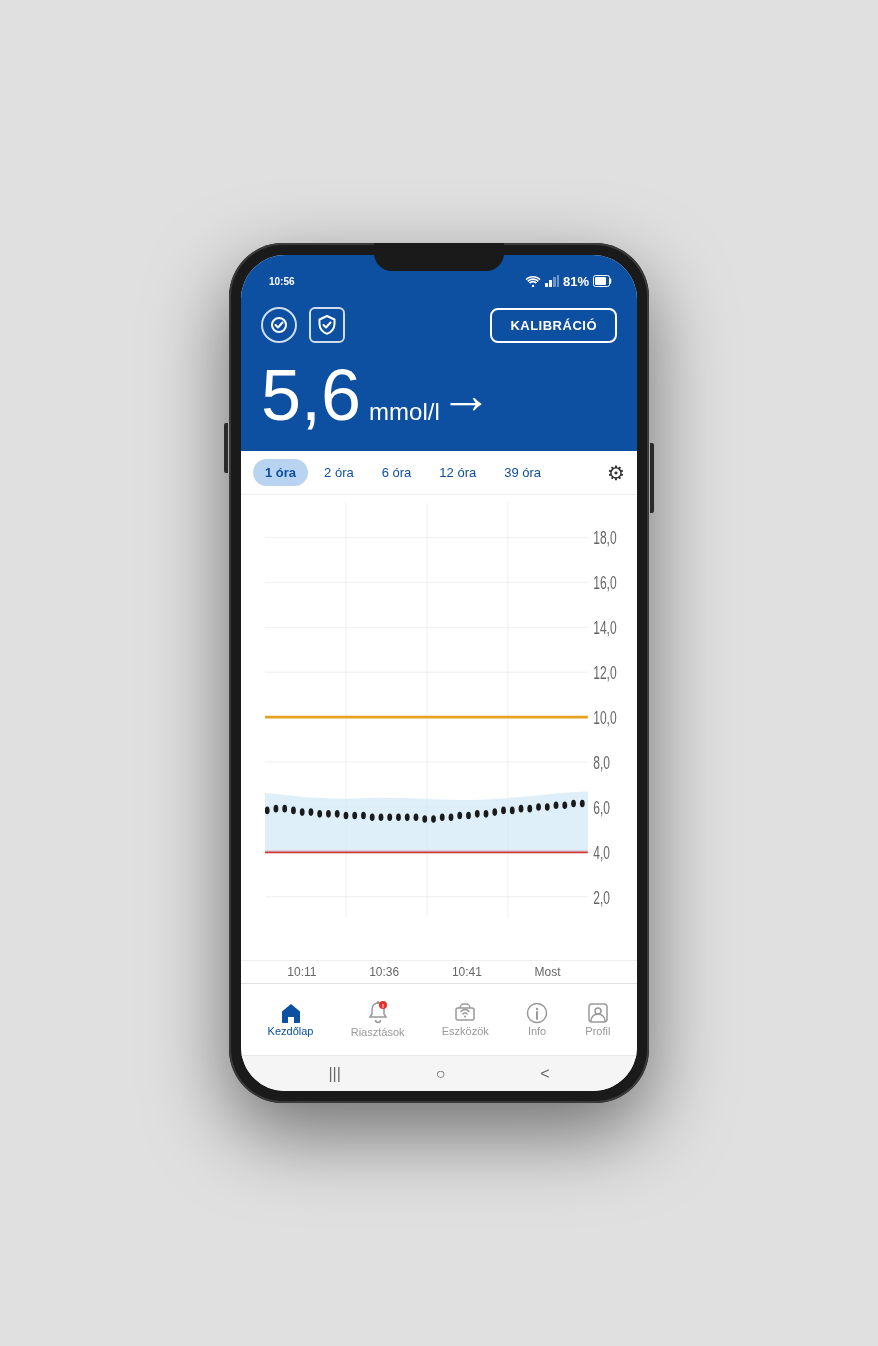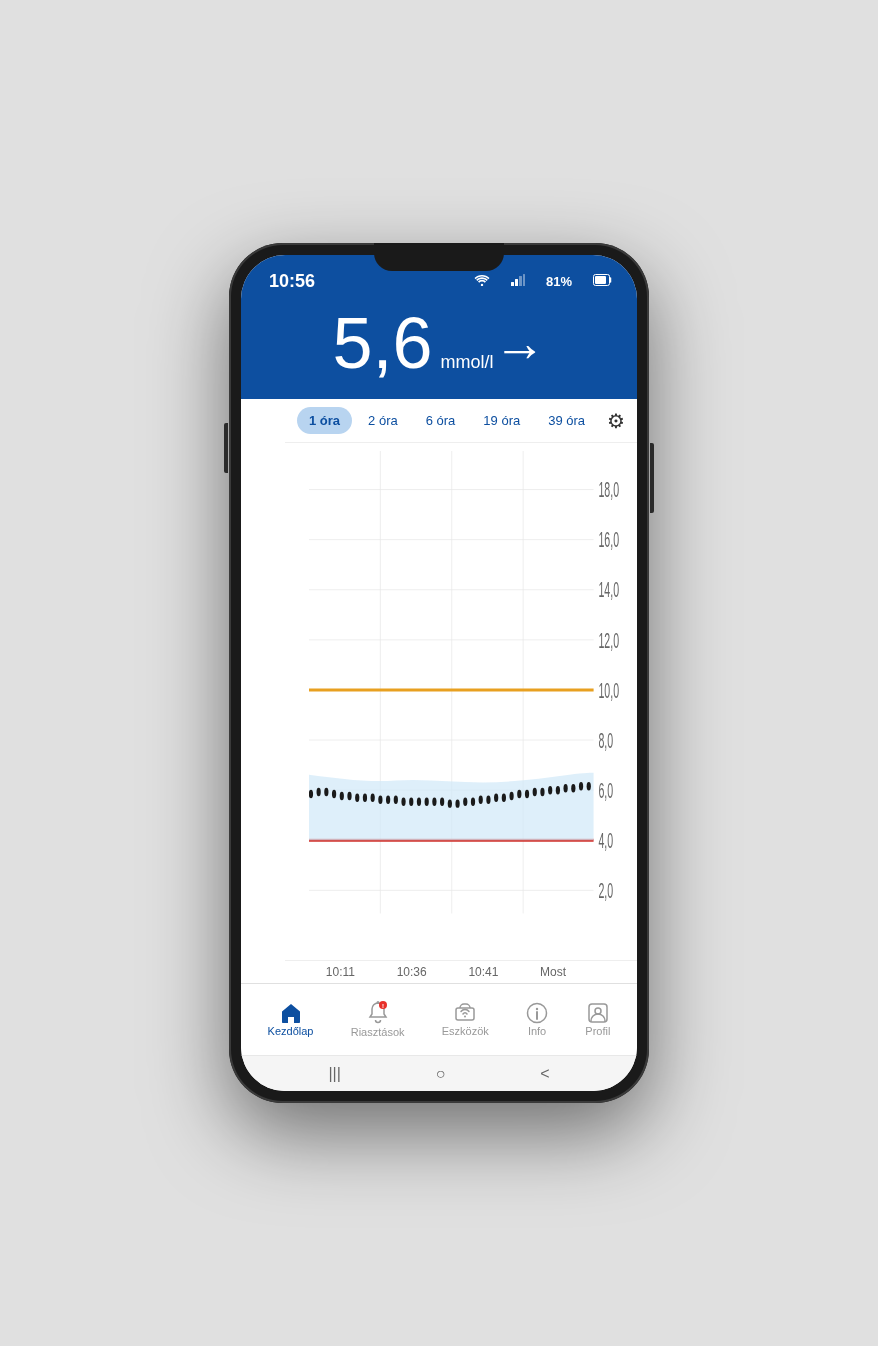--- a/index.html
+++ b/index.html
@@ -54,29 +54,29 @@
       align-items: center;
       justify-content: space-between;
       padding: 0 24px;
       padding-top: 8px;
       position: relative;
       z-index: 10;
     }
 
     .status-time {
       color: white;
-      font-size: 18px;
+      font-size: 10px;
       font-weight: 600;
       padding-left: 4px;
     }
 
     .status-right {
       display: flex;
-      align-items: flex-start;
-      gap: 21px;
+      align-items: center;
+      gap: 4px;
       color: white;
       font-size: 12px;
     }
 
     
     .header-area {
       background: #0d4fa0;
       padding: 8px 20px 20px 20px;
       flex-shrink: 0;
     }
@@ -132,57 +132,56 @@
 
     .reading-time {
       color: rgba(255,255,255,0.9);
       font-size: 16px;
       margin-bottom: 8px;
     }
 
     .reading-row {
       display: flex;
       align-items: center;
-      justify-content: center;
+      justify-content: flex-start;
     }
 
     .reading-value {
       display: flex;
       align-items: baseline;
       gap: 8px;
     }
 
     .big-number {
       font-size: 72px;
       font-weight: 300;
       color: white;
       line-height: 1;
     }
 
     .unit-text {
-      font-size: 18px;
+      font-size: 24px;
       color: white;
       font-weight: 400;
     }
 
     .arrow-right {
       color: white;
       font-size: 52px;
       font-weight: 300;
       line-height: 1;
     }
 
     
     .chart-area {
       flex: 1;
       background: white;
       display: flex;
       flex-direction: column;
       overflow: hidden;
-      margin-left: 44px;
     }
 
     .chart-tabs {
       display: flex;
       align-items: center;
       padding: 8px 12px;
       border-bottom: 1px solid #eee;
       gap: 4px;
     }
 
@@ -329,37 +328,54 @@
 
         <svg width="20" height="12" viewBox="0 0 20 12" fill="none">
           <rect x="0.5" y="0.5" width="16" height="11" rx="2" stroke="white" stroke-width="1"></rect>
           <rect x="2" y="2" width="11" height="8" rx="1" fill="white"></rect>
           <path d="M17.5 4v4" stroke="white" stroke-width="1.5" stroke-linecap="round"></path>
         </svg>
       </div>
     </div>
 
     <div class="header-area">
+      <div class="header-top">
+        <div class="header-icons">
+          <div class="icon-circle">
+            <svg width="18" height="18" viewBox="0 0 18 18" fill="none">
+              <circle cx="9" cy="9" r="7" stroke="white" stroke-width="2"></circle>
+              <path d="M5.5 9l2.5 2.5 4.5-5" stroke="white" stroke-width="2" stroke-linecap="round" stroke-linejoin="round"></path>
+            </svg>
+          </div>
+          <div class="icon-shield">
+            <svg width="18" height="20" viewBox="0 0 18 20" fill="none">
+              <path d="M9 1L1.5 4.5V9C1.5 13.5 4.8 17.7 9 18.8C13.2 17.7 16.5 13.5 16.5 9V4.5L9 1Z" stroke="white" stroke-width="2" stroke-linejoin="round"></path>
+              <path d="M5.5 10l2.5 2.5 4.5-5" stroke="white" stroke-width="2" stroke-linecap="round" stroke-linejoin="round"></path>
+            </svg>
+          </div>
+        </div>
+        <button class="calibration-btn">KALIBRÁCIÓ</button>
+      </div>
 
 
       <div class="reading-row">
         <div class="reading-value">
           <span class="big-number">5,6</span>
           <span class="unit-text">mmol/l</span>
         </div>
         <div class="arrow-right">→</div>
       </div>
     </div>
 
     <div class="chart-area">
       <div class="chart-tabs">
         <div class="tab-item active">1 óra</div>
         <div class="tab-item">2 óra</div>
         <div class="tab-item">6 óra</div>
-        <div class="tab-item">19 óra</div>
+        <div class="tab-item">12 óra</div>
         <div class="tab-item">39 óra</div>
         <button class="gear-btn">⚙</button>
       </div>
 
       <div class="chart-container">
         <svg class="chart-svg" viewBox="0 0 340 260" preserveAspectRatio="none">
 
           <line x1="0" y1="20" x2="295" y2="20" stroke="#e8e8e8" stroke-width="0.5"></line>
           <line x1="0" y1="46" x2="295" y2="46" stroke="#e8e8e8" stroke-width="0.5"></line>
           <line x1="0" y1="72" x2="295" y2="72" stroke="#e8e8e8" stroke-width="0.5"></line>

